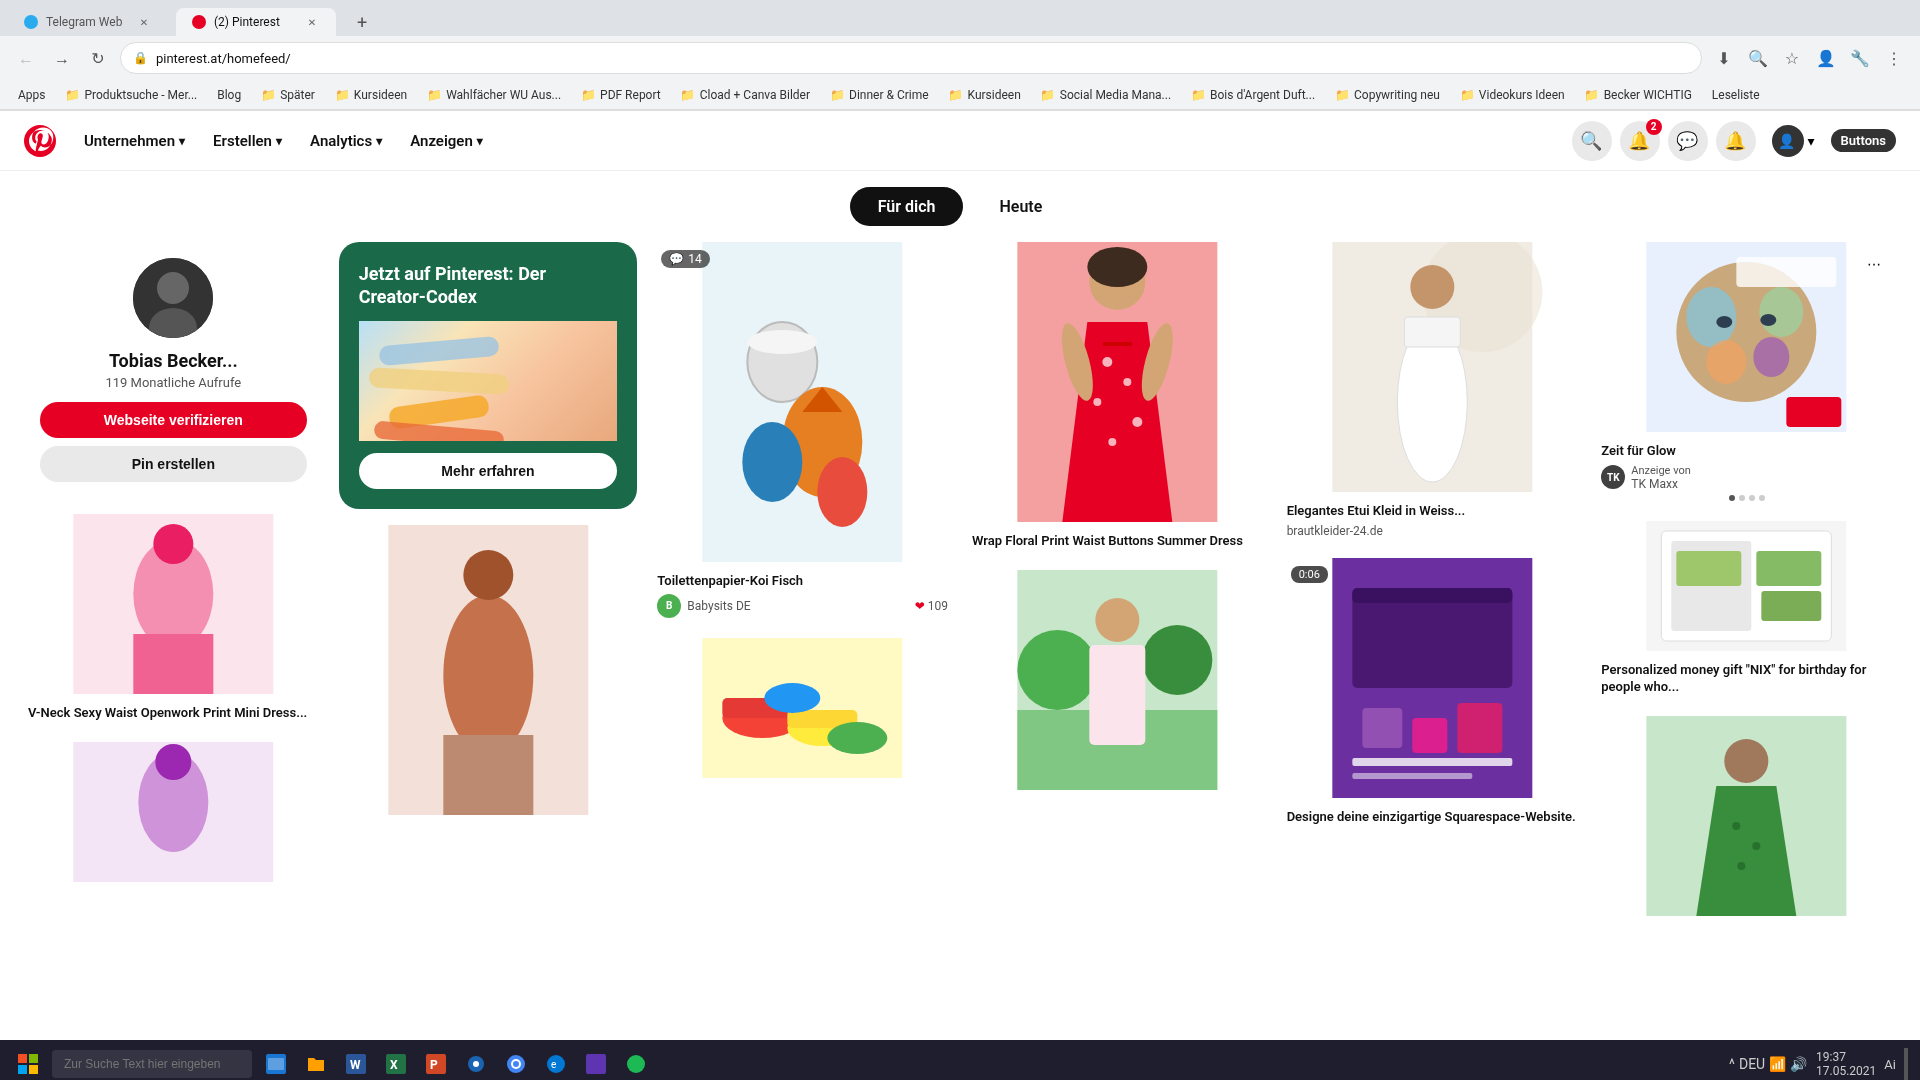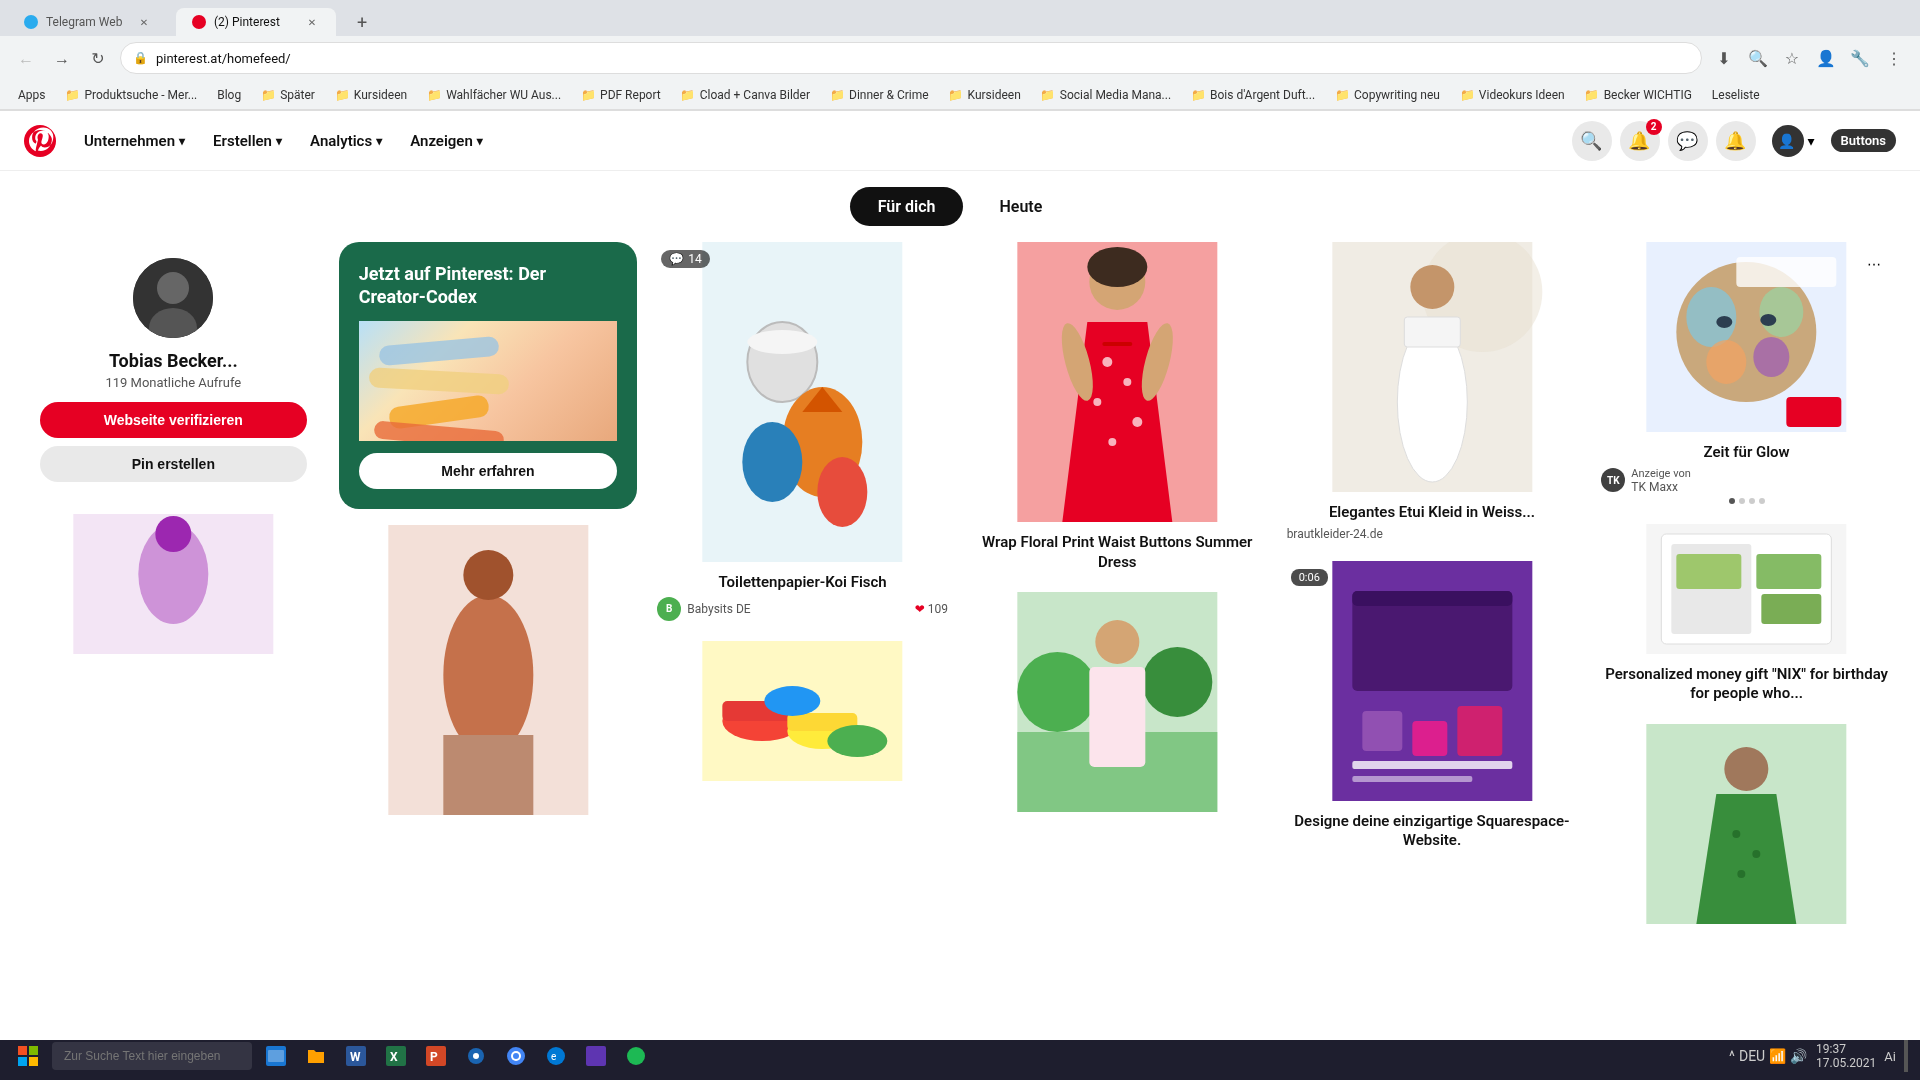--- a/index.html
+++ b/index.html
@@ -55,21 +55,21 @@
     .feed-tab.active { background: #111; color: #fff; }
     .feed-tab.inactive { background: transparent; color: #111; }
 
     
     .main-content { padding: 0 24px 24px; }
 
     
     .masonry-grid { column-count: 6; column-gap: 16px; }
     .pin-card { break-inside: avoid; margin-bottom: 16px; border-radius: 16px; overflow: hidden; position: relative; cursor: pointer; }
     .pin-info { padding: 8px 4px 4px; }
-    .pin-title { font-size: 15px; font-weight: 600; color: #111; line-height: 1.3; text-align: center; }
+    .pin-title { font-size: 13px; font-weight: 600; color: #111; line-height: 1.3; }
     .pin-meta { display: flex; align-items: center; gap: 6px; margin-top: 4px; }
     .pin-avatar { width: 24px; height: 24px; border-radius: 50%; display: flex; align-items: center; justify-content: center; font-size: 10px; color: #fff; font-weight: bold; }
     .pin-author { font-size: 12px; color: #555; }
     .pin-likes { font-size: 12px; color: #555; display: flex; align-items: center; gap: 3px; margin-left: auto; }
     .pin-badge { position: absolute; top: 8px; left: 8px; background: rgba(0,0,0,0.6); color: white; border-radius: 12px; padding: 2px 8px; font-size: 12px; display: flex; align-items: center; gap: 4px; }
     .pin-video-badge { position: absolute; top: 8px; left: 8px; background: rgba(0,0,0,0.7); color: white; border-radius: 8px; padding: 2px 8px; font-size: 11px; }
     .more-btn { position: absolute; top: 8px; right: 8px; width: 28px; height: 28px; border-radius: 50%; background: rgba(255,255,255,0.9); display: flex; align-items: center; justify-content: center; font-size: 14px; cursor: pointer; }
 
     
     .profile-card { break-inside: avoid; margin-bottom: 16px; text-align: center; padding: 16px; }
@@ -89,21 +89,21 @@
 
     
     .ad-label { font-size: 11px; color: #555; }
 
     
     .carousel-dots { display: flex; gap: 4px; justify-content: center; margin-top: 4px; }
     .dot { width: 6px; height: 6px; border-radius: 50%; background: #ccc; }
     .dot.active { background: #555; }
 
     
-    .taskbar { background: #1e1e2e; position: fixed; bottom: 0; left: 0; width: 1920px; height: 40px; display: flex; align-items: flex-start; justify-content: space-between; padding: 0 12px; z-index: 9999; }
+    .taskbar { background: #1e1e2e; position: fixed; bottom: 0; left: 0; width: 1920px; height: 40px; display: flex; align-items: flex-end; justify-content: space-between; padding: 0 12px; z-index: 9999; }
     .taskbar-left { display: flex; align-items: center; gap: 8px; }
     .taskbar-start { width: 32px; height: 32px; display: flex; align-items: center; justify-content: center; cursor: pointer; }
     .taskbar-search { background: rgba(255,255,255,0.1); border: none; border-radius: 4px; color: #aaa; padding: 4px 12px; width: 200px; font-size: 12px; height: 28px; }
     .taskbar-app { width: 32px; height: 32px; display: flex; align-items: center; justify-content: center; border-radius: 4px; cursor: pointer; }
     .taskbar-right { display: flex; align-items: center; gap: 8px; color: #ccc; font-size: 12px; }
     .system-tray { display: flex; align-items: center; gap: 4px; }
     .tray-icon { font-size: 14px; color: #ccc; cursor: pointer; }
 
     
     ::-webkit-scrollbar { width: 8px; }
@@ -275,20 +275,31 @@
               <circle cx="40" cy="30" r="16" fill="#666"></circle>
               <ellipse cx="40" cy="70" rx="24" ry="20" fill="#555"></ellipse>
             </svg>
           </div>
           <div class="profile-card-name">Tobias Becker...</div>
           <div class="profile-card-stats">119 Monatliche Aufrufe</div>
           <button class="btn-primary">Webseite verifizieren</button>
           <button class="btn-secondary">Pin erstellen</button>
         </div>
 
+        <div class="pin-card">
+          <svg width="100%" height="180" viewBox="0 0 200 180">
+            <rect width="200" height="180" fill="#fce4ec"></rect>
+            <ellipse cx="100" cy="80" rx="40" ry="55" fill="#f48fb1"></ellipse>
+            <circle cx="100" cy="30" r="20" fill="#e91e63"></circle>
+            <rect x="60" y="120" width="80" height="60" fill="#f06292"></rect>
+          </svg>
+          <div class="pin-info">
+            <div class="pin-title">V-Neck Sexy Waist Openwork Print Mini Dress...</div>
+          </div>
+        </div>
 
         <div class="pin-card">
           <svg width="100%" height="140" viewBox="0 0 200 140">
             <rect width="200" height="140" fill="#f3e5f5"></rect>
             <ellipse cx="100" cy="60" rx="35" ry="50" fill="#ce93d8"></ellipse>
             <circle cx="100" cy="20" r="18" fill="#9c27b0"></circle>
           </svg>
         </div>
       </div>
 

